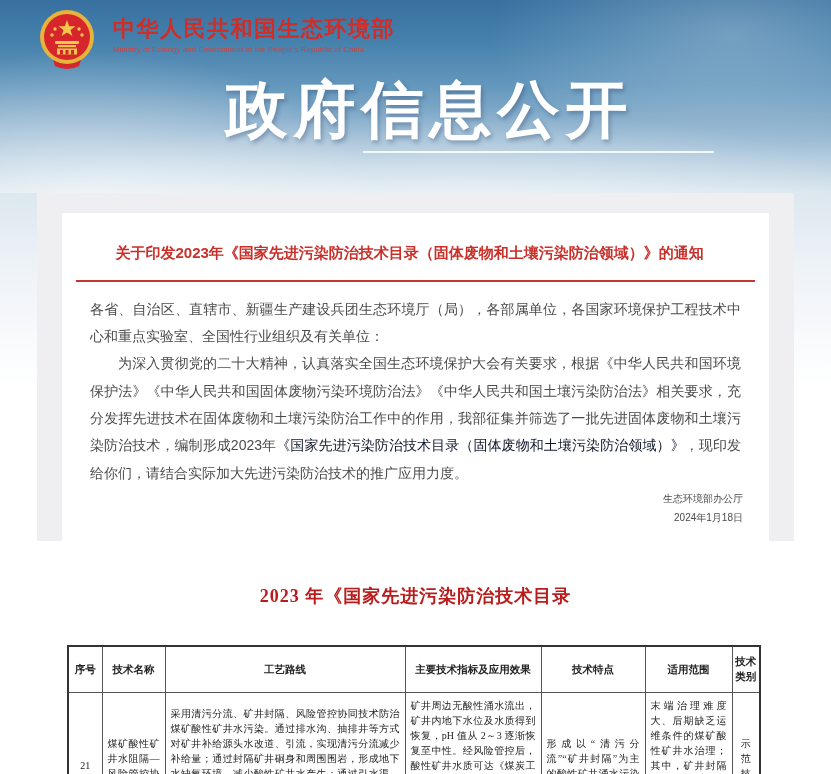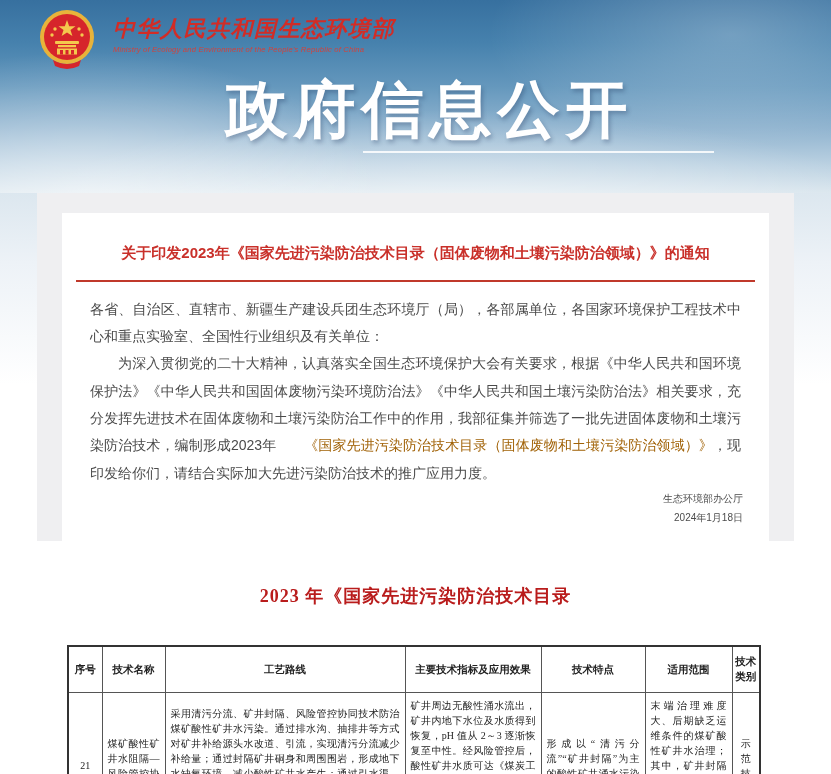--- a/index.html
+++ b/index.html
@@ -10,21 +10,21 @@
   }
   
   .sky{
     position:relative;height:193px;overflow:hidden;
     background:
       radial-gradient(60% 130% at 10% 105%, rgba(255,255,255,0.55) 0%, rgba(255,255,255,0) 60%),
       radial-gradient(45% 90% at 88% 18%, rgba(255,255,255,0.26) 0%, rgba(255,255,255,0) 65%),
       radial-gradient(75% 85% at 55% 118%, rgba(255,255,255,0.6) 0%, rgba(255,255,255,0) 72%),
       linear-gradient(180deg,#37709f 0%,#4681ad 22%,#6598bd 45%,#8fb3cf 66%,#bcd2e2 86%,#dae6ee 100%);
   }
-  .brand-row{position:absolute;top:8px;left:33px;display:flex;align-items:flex-start;font-style:italic;}
+  .brand-row{position:absolute;top:8px;left:33px;display:flex;align-items:flex-start;}
   .emblem{width:68px;height:64px;flex:0 0 auto;}
   .brand-text{margin-left:12px;padding-top:8px;}
   .brand-cn{font-size:22px;font-weight:bold;color:#d22c26;letter-spacing:1.5px;line-height:1.2;}
   .brand-en{font-size:7.6px;color:#d2423c;margin-top:3px;letter-spacing:0.2px;}
   .big-title{
     position:absolute;top:68px;left:0;width:100%;text-align:center;
     transform:translateX(14px);
     font-size:62px;font-weight:900;color:#ffffff;letter-spacing:6px;
     text-shadow:2px 3px 4px rgba(20,40,80,0.28);
   }
@@ -33,30 +33,30 @@
     background:rgba(255,255,255,0.85);
   }
   
   .doc-band{background:linear-gradient(180deg,#dce7ef 0%,#edf2f7 20%,#ffffff 55%);}
   .gray-panel{
     width:757px;margin-left:37px;box-sizing:border-box;
     background:#efeff1;padding:20px 25px 0 25px;
   }
   .white-panel{background:#ffffff;padding:26px 12px 8px;box-sizing:border-box;}
   .notice-title{
-    max-width:600px;margin:0 auto;text-align:center;
+    max-width:600px;margin:0 auto;text-align:left;
     font-size:15px;font-weight:bold;color:#c9302a;line-height:1.85;
   }
   .red-rule{border:none;border-top:2px solid #c0392b;margin:13px 2px 0;}
   .notice-body{padding:0 16px;margin-top:14px;}
   .notice-body p{
     margin:0;font-size:14px;color:#4b4b4b;line-height:1.95;text-align:justify;
   }
   .indent{text-indent:2em;}
-  .doc-link{color:#a16207;cursor:pointer;text-decoration:none;margin-left:28px;}
+  .doc-link{color:#0f172a;cursor:pointer;text-decoration:none;}
   .sign-block{text-align:right;padding:2px 14px 6px 0;}
   .sign-block div{font-size:10px;color:#4b4b4b;line-height:1.9;}
   
   .catalog{margin-top:42px;}
   .catalog-title{
     text-align:center;font-family:"Liberation Serif","DejaVu Serif",serif;
     font-weight:bold;font-size:18px;color:#b91c1c;line-height:1.55;letter-spacing:1px;
   }
   table.catalog-table{
     width:692px;margin:34px 0 0 67px;border-collapse:collapse;table-layout:fixed;

